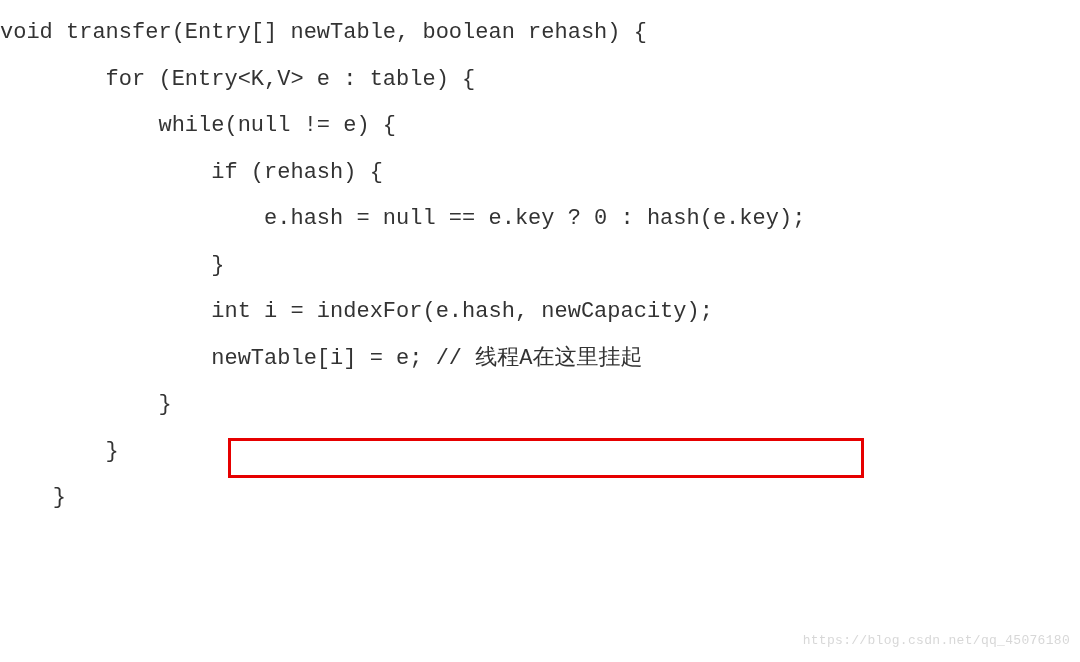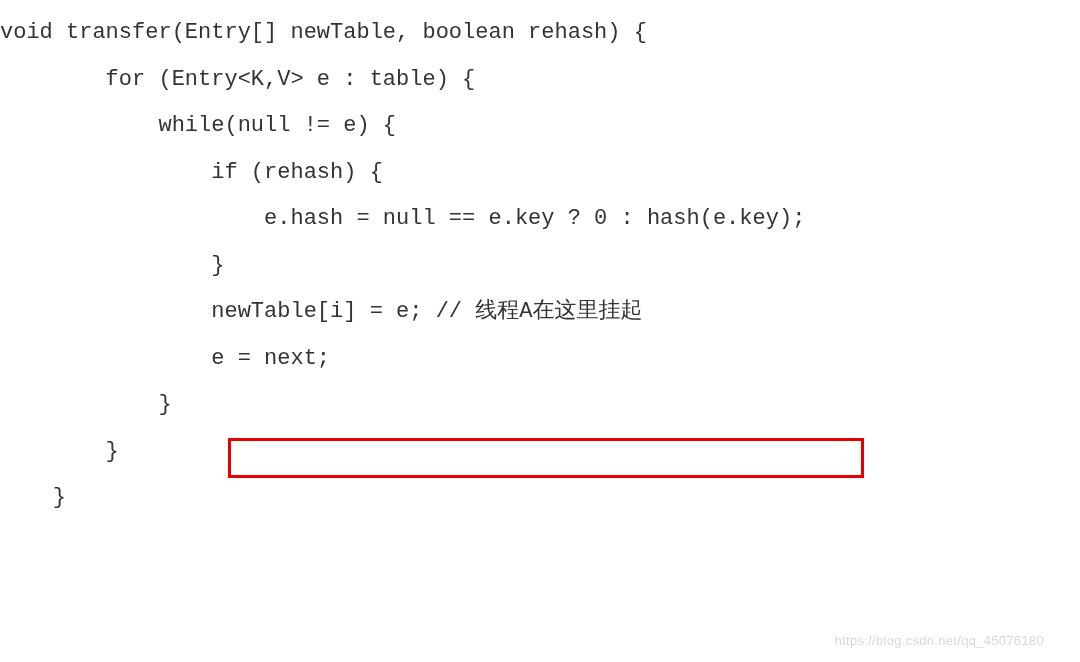--- a/index.html
+++ b/index.html
@@ -26,41 +26,41 @@
       position: absolute;
       border: 3px solid #e60000;
       left: 228px;
       top: 438px;
       width: 636px;
       height: 40px;
       pointer-events: none;
     }
     .watermark {
       position: absolute;
-      right: 36px;
+      right: 10px;
       bottom: 14px;
-      font-family: Liberation Sans, sans-serif;
+      font-family: Liberation Mono, monospace;
       font-size: 13px;
       color: rgba(140,140,140,0.35);
       letter-spacing: 0.3px;
       padding-left: 24px;
     }
   </style>
 </head>
 <body>
 
 <div>
   <div class="code-line">void transfer(Entry[] newTable, boolean rehash) {</div>
   <div class="code-line">        for (Entry&lt;K,V&gt; e : table) {</div>
   <div class="code-line">            while(null != e) {</div>
   <div class="code-line">                if (rehash) {</div>
   <div class="code-line">                    e.hash = null == e.key ? 0 : hash(e.key);</div>
   <div class="code-line">                }</div>
+  <div class="code-line">                int i = indexFor(e.hash, newCapacity);</div>
   <div class="code-line">                newTable[i] = e; // 线程A在这里挂起</div>
-  <div class="code-line">                e = next;</div>
   <div class="code-line">            }</div>
   <div class="code-line">        }</div>
   <div class="code-line">    }</div>
 </div>
 
 <div class="highlight-box"></div>
 
 <div class="watermark">https://blog.csdn.net/qq_45076180</div>
 
 </body></html>

